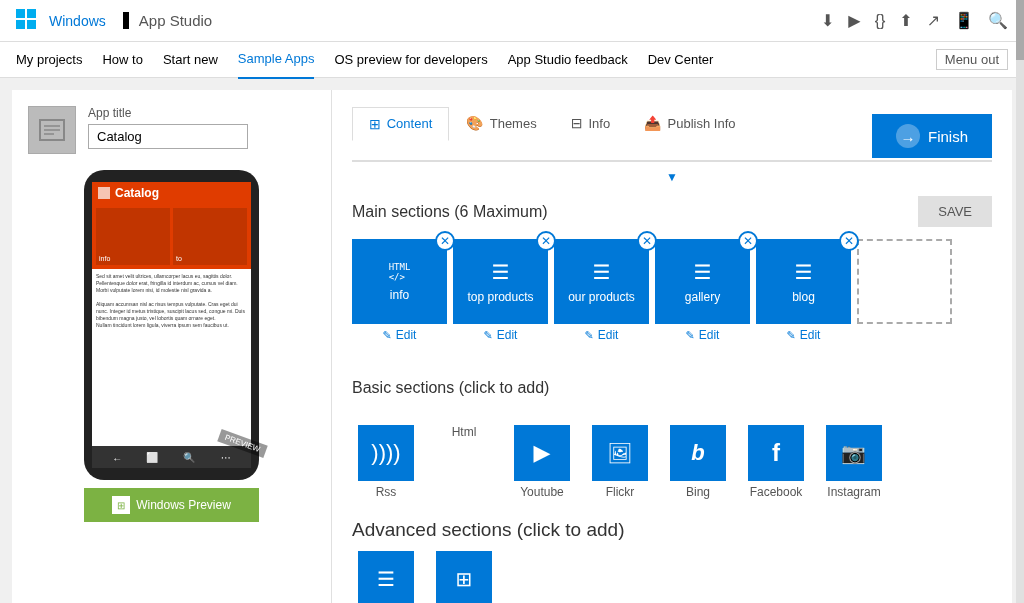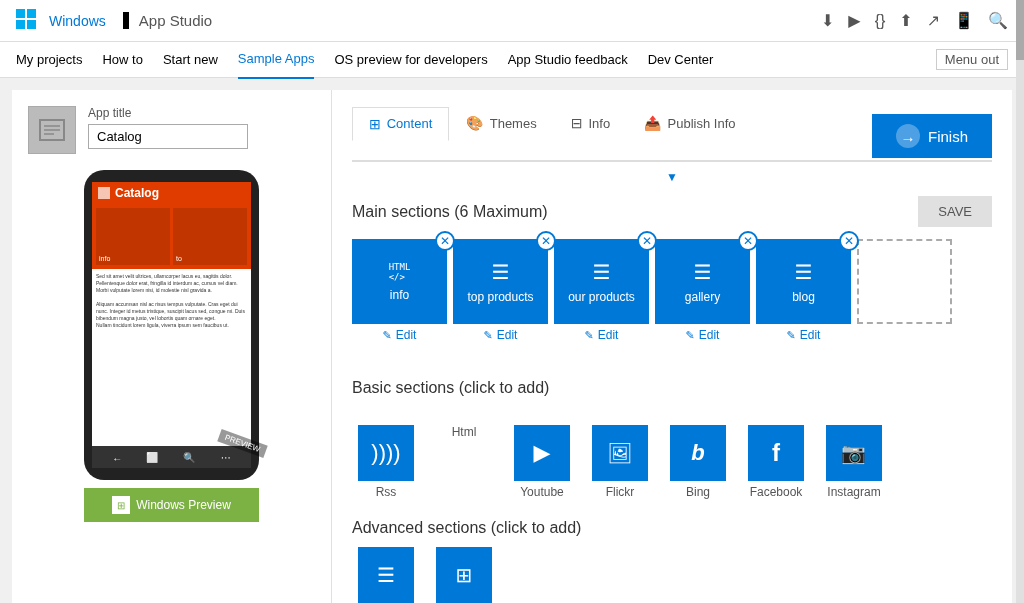--- a/index.html
+++ b/index.html
@@ -64,21 +64,21 @@
     .section-tile-empty { width: 95px; height: 85px; border: 2px dashed #aaa; background: transparent; }
 
     
     .basic-sections-title { font-size: 16px; color: #333; font-weight: 300; margin-bottom: 28px; }
     .basic-tiles { display: flex; gap: 10px; flex-wrap: wrap; margin-bottom: 20px; }
     .basic-tile { width: 68px; display: flex; flex-direction: column; align-items: center; gap: 4px; cursor: pointer; }
     .basic-tile-icon { width: 56px; height: 56px; background: #0078d7; display: flex; align-items: center; justify-content: center; }
     .basic-tile-label { font-size: 12px; color: #555; text-align: center; }
 
     
-    .advanced-sections-title { font-size: 16px; color: #333; font-weight: 300; margin-bottom: 10px; }
+    .advanced-sections-title { font-size: 19px; color: #333; font-weight: 300; margin-bottom: 10px; }
     .advanced-tiles { display: flex; gap: 10px; flex-wrap: wrap; }
     .advanced-tile { width: 68px; display: flex; flex-direction: column; align-items: center; gap: 4px; cursor: pointer; }
     .advanced-tile-icon { width: 56px; height: 56px; background: #0078d7; display: flex; align-items: center; justify-content: center; }
     .advanced-tile-label { font-size: 12px; color: #555; text-align: center; }
 
     .scrollbar { position: fixed; right: 0; top: 0; bottom: 0; width: 8px; background: #e0e0e0; }
     .scrollbar-thumb { width: 8px; height: 60px; background: #aaa; margin-top: 0; }
   </style>
 </head>
 <body>

